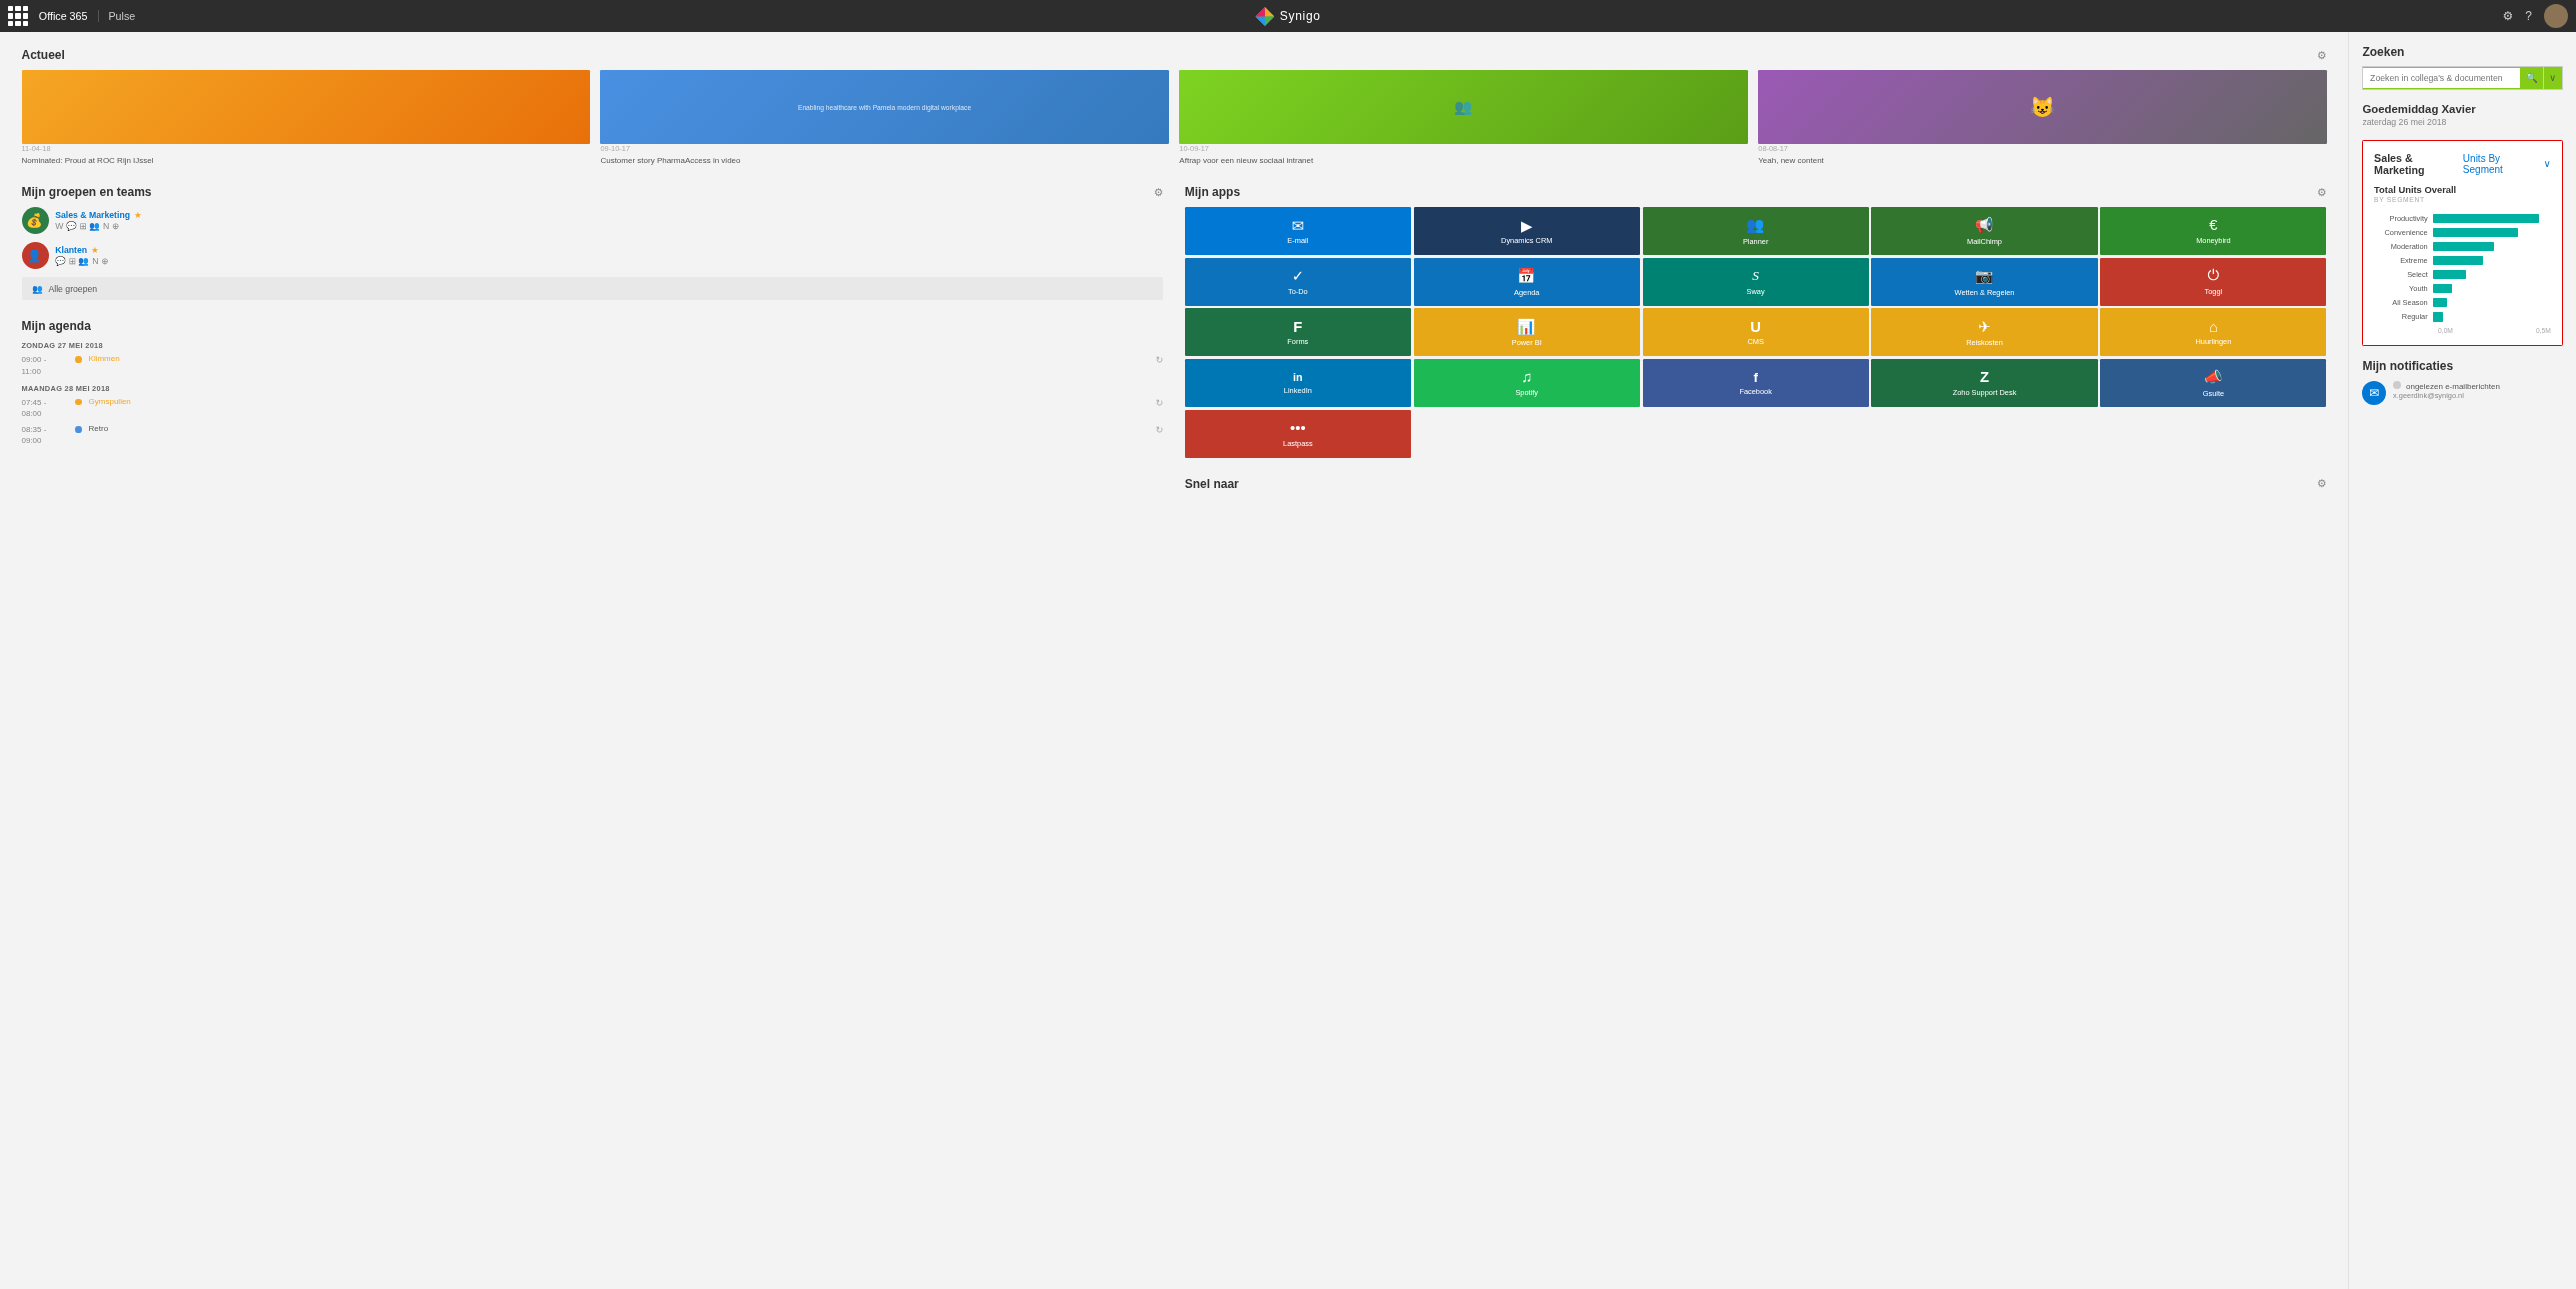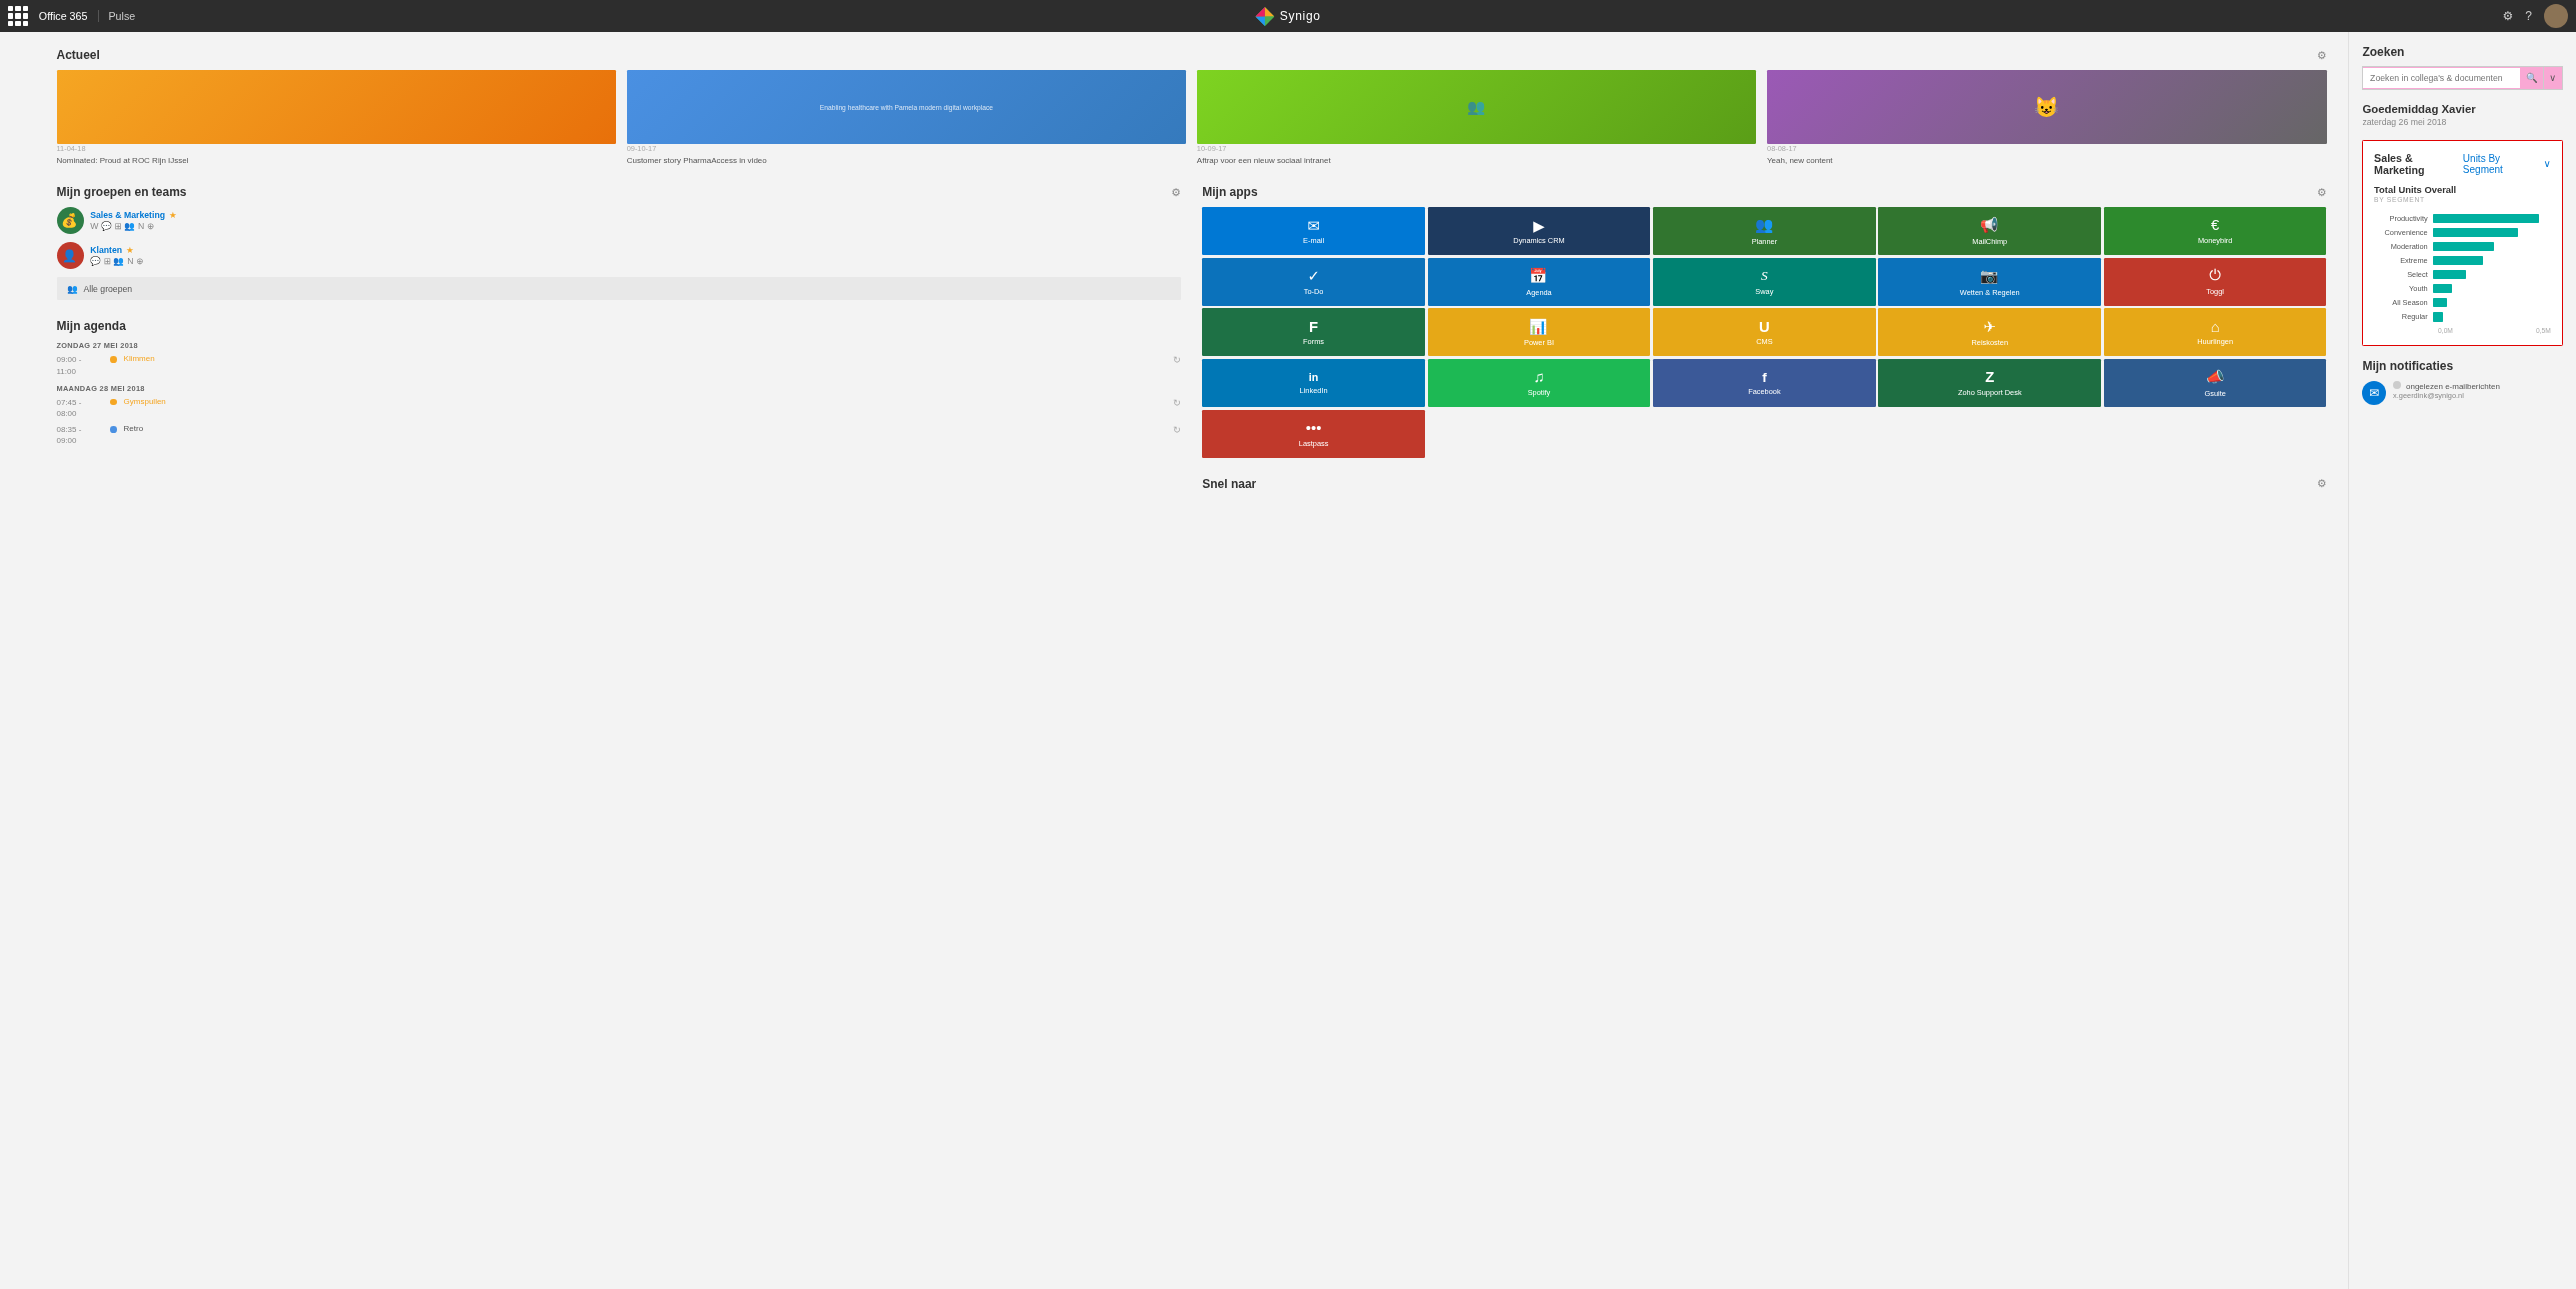--- a/index.html
+++ b/index.html
@@ -24,21 +24,21 @@
     }
     .topbar-logo-diamond {
       width: 19px; height: 19px;
     }
     .topbar-logo-text { color: white; font-size: 12px; font-weight: 300; letter-spacing: 0.7px; }
     .topbar-right { margin-left: auto; display: flex; align-items: center; gap: 12px; }
     .topbar-icon { color: #ccc; font-size: 12px; cursor: pointer; }
     .topbar-avatar { width: 24px; height: 24px; border-radius: 50%; background: #888; overflow: hidden; }
 
     
-    .main-layout { display: flex; height: calc(100vh - 32px); overflow: auto; margin-left: 35px; }
+    .main-layout { display: flex; height: calc(100vh - 32px); overflow: auto; }
 
     
     .left-content { flex: 1; padding: 16px 21.5px; overflow-y: auto; background: #f3f3f3; }
 
     
     .right-sidebar { width: 228px; min-width: 228px; padding: 13.4px; background: #f3f3f3; border-left: 0.7px solid #e0e0e0; overflow-y: auto; }
 
     
     .section-header { display: flex; align-items: center; justify-content: space-between; margin-bottom: 8px; }
     .section-title { font-size: 12px; font-weight: 600; color: #333; }
@@ -82,21 +82,21 @@
     .app-tile {
       display: flex; flex-direction: column; align-items: center; justify-content: center;
       padding: 6.7px 2.7px; border-radius: 1.3px; cursor: pointer; color: white;
       font-size: 7.4px; font-weight: 500; min-height: 48px; text-align: center; gap: 2.7px;
     }
     .app-tile-icon { font-size: 14.8px; }
 
     
     .zoeken-section { margin-bottom: 13.4px; }
     .zoeken-title { font-size: 12px; font-weight: 600; margin-bottom: 6.7px; }
-    .zoeken-input-wrap { display: flex; border: 0.7px solid #ccc; background: #f9a8d4; align-items: center; }
+    .zoeken-input-wrap { display: flex; border: 0.7px solid #ccc; background: #84cc16; align-items: center; }
     .zoeken-input { flex: 1; border: none; outline: none; padding: 5.4px 6.7px; font-size: 8.7px; color: #999; }
     .zoeken-input-icon { padding: 0 5.4px; color: #555; font-size: 9.4px; }
     .zoeken-dropdown { border-left: 0.7px solid #ccc; padding: 5.4px; color: #555; cursor: pointer; }
 
     .greeting-section { margin-bottom: 13.4px; }
     .greeting-name { font-size: 11.4px; font-weight: 600; color: #333; }
     .greeting-date { font-size: 8.7px; color: #888; margin-top: 1.3px; }
 
     
     .sales-widget {

